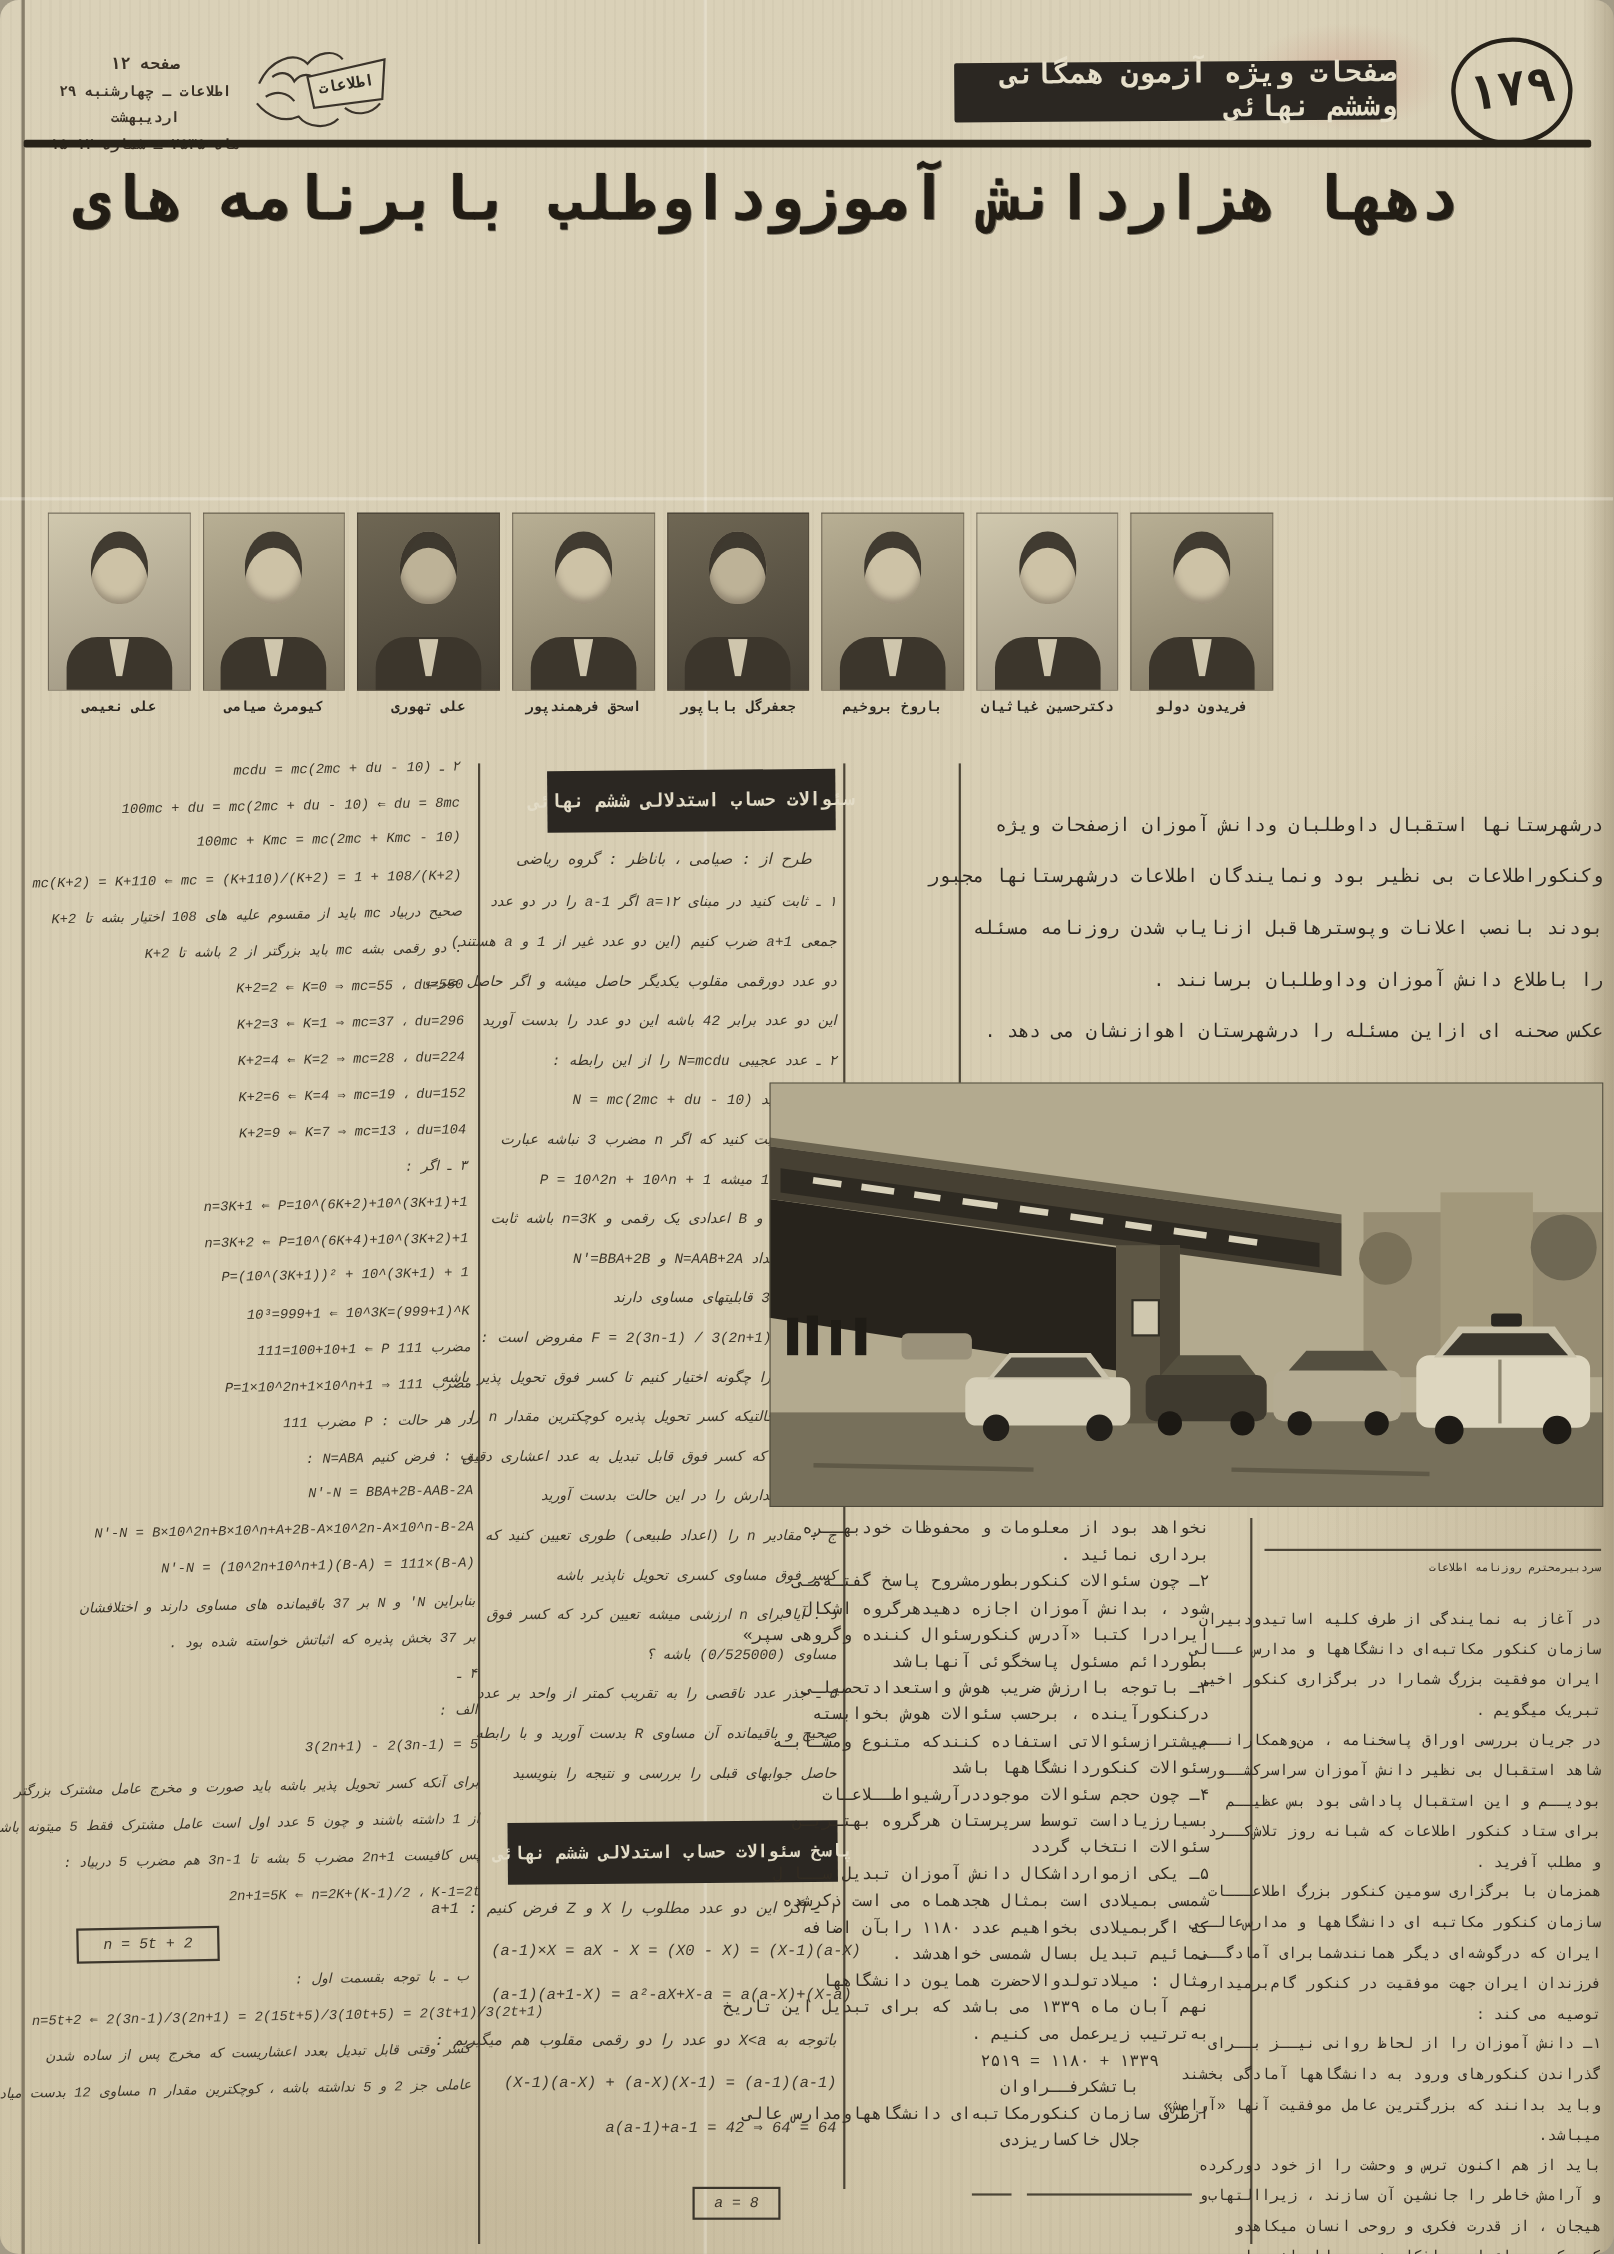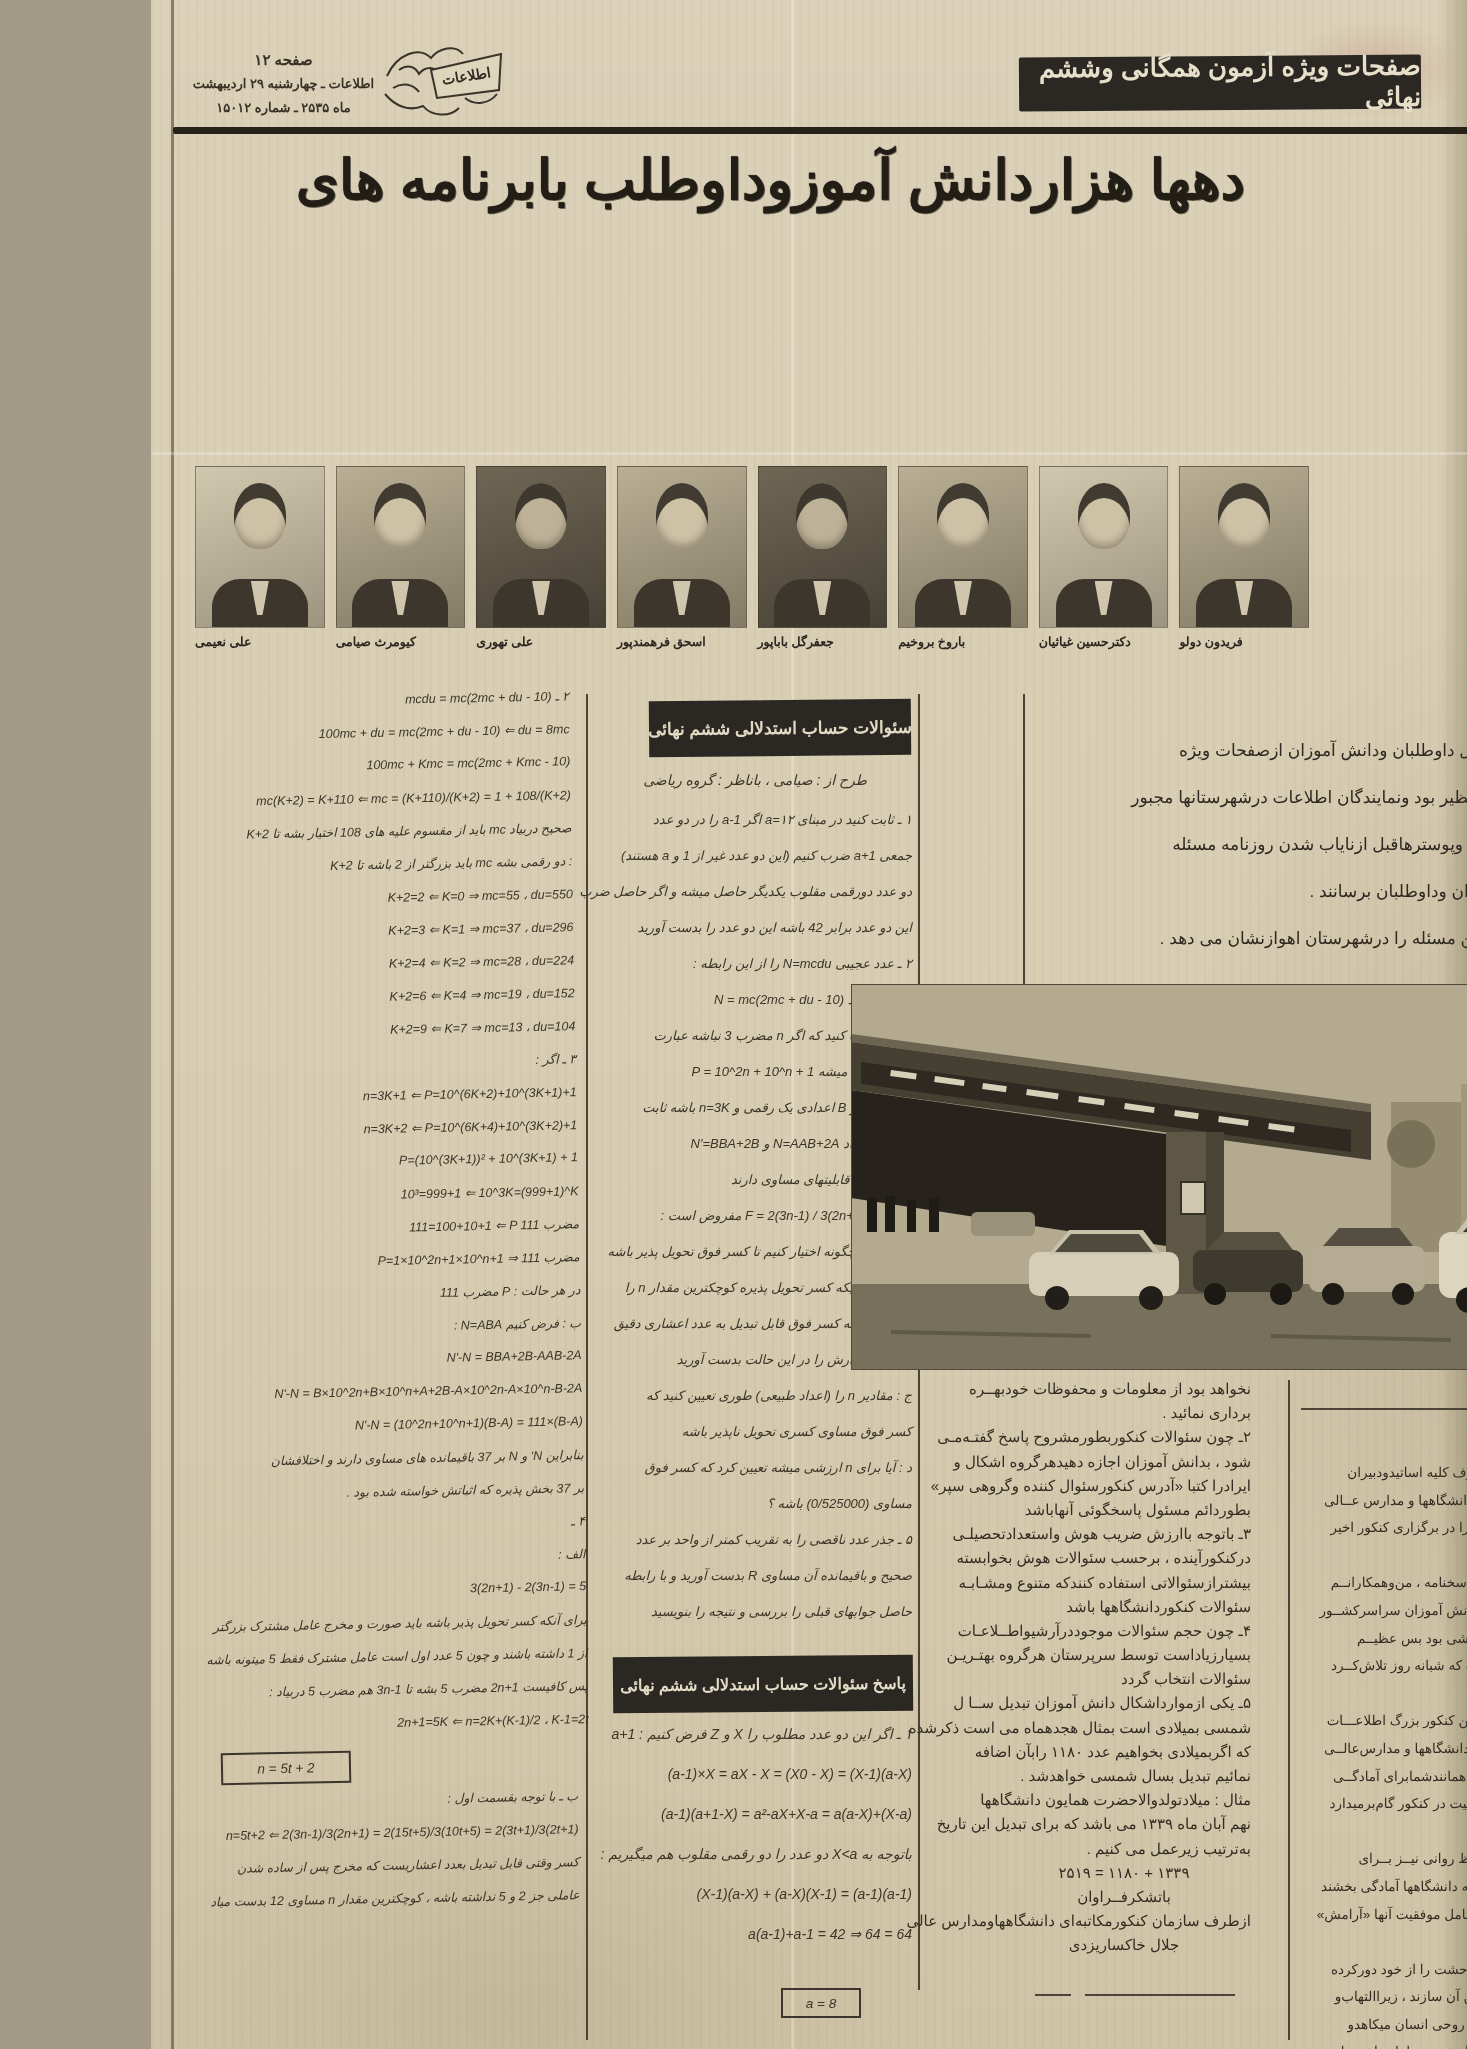--- a/index.html
+++ b/index.html
@@ -1,24 +1,25 @@
 <!DOCTYPE html>
 <html lang="fa" dir="rtl"><head>
 <meta charset="utf-8">
 <style>
   html,body{margin:0;padding:0;background:#a39b87;}
   .page{
-    position:relative;width:1316px;height:2049px;overflow:hidden;
-    font-family:Liberation Sans, sans-serif;color:#2f2920;
+    position:relative;width:1467px;height:2049px;overflow:hidden;
+    font-family:Liberation Mono, monospace;color:#2f2920;
     background:
       radial-gradient(ellipse 130px 70px at 1225px 70px, rgba(194,122,108,.33), transparent 70%),
       radial-gradient(ellipse 420px 900px at 101% 60%, rgba(120,98,66,.16), transparent 72%),
       radial-gradient(ellipse 600px 340px at 28% 98%, rgba(128,108,76,.14), transparent 70%),
       repeating-linear-gradient(90deg, rgba(80,70,50,.035) 0 2px, transparent 2px 9px),
       linear-gradient(180deg,#dad1b8 0%,#d7cdb2 55%,#cfc4a7 100%);
+    border-radius: 17px;
   }
   .vrule{position:absolute;width:2px;background:#4b4436;}
   .hrule{position:absolute;height:2px;background:#4b4436;}
   .thick-rule{position:absolute;height:7px;background:#272218;border-radius:2px;}
   .fold{position:absolute;left:20px;top:0;width:3px;height:100%;background:#5b5240;opacity:.65;}
   .edge-dark{position:absolute;right:0;top:0;width:28px;height:100%;
     background:linear-gradient(90deg,transparent,rgba(96,80,52,.28));}
   .crease{position:absolute;background:rgba(252,250,242,.30);}
 
   
@@ -35,21 +36,21 @@
     border-radius:48% 52% 50% 50%;transform:rotate(-7deg);display:flex;align-items:center;
     justify-content:center;font-size:44px;font-weight:bold;color:#262119;}
 
   
   .headline{position:absolute;left:145px;width:1180px;text-align:left;font-weight:bold;
     font-size:55px;letter-spacing:-1px;color:#221d15;white-space:nowrap;
     text-shadow:0 0 1px #221d15,1px 1px 0 rgba(34,29,21,.55);}
 
   
   .photo-row{position:absolute;left:44px;top:466px;width:1114px;display:flex;gap:11px;direction:ltr;}
-  .photo{flex:1;}
+  .photo{flex:1;text-align:center;}
   .photo-img{position:relative;height:160px;overflow:hidden;border:1px solid rgba(60,52,40,.45);}
   .v1{background:linear-gradient(160deg,#d0c8ae,#9d9480);}
   .v2{background:linear-gradient(160deg,#b8af94,#847b66);}
   .v3{background:linear-gradient(160deg,#6f6754,#474136);}
   .head{position:absolute;top:16px;left:50%;transform:translateX(-50%);width:52px;height:66px;
     border-radius:50% 50% 46% 46%;background:#cdc2a6;
     box-shadow:inset 0 15px 0 rgba(40,35,28,.85), inset 0 -5px 7px rgba(60,50,40,.35);}
   .v3 .head{background:#bdb297;}
   .torso{position:absolute;bottom:-8px;left:50%;transform:translateX(-50%);width:96px;height:56px;
     border-radius:28px 28px 0 0;background:#3c362c;}

